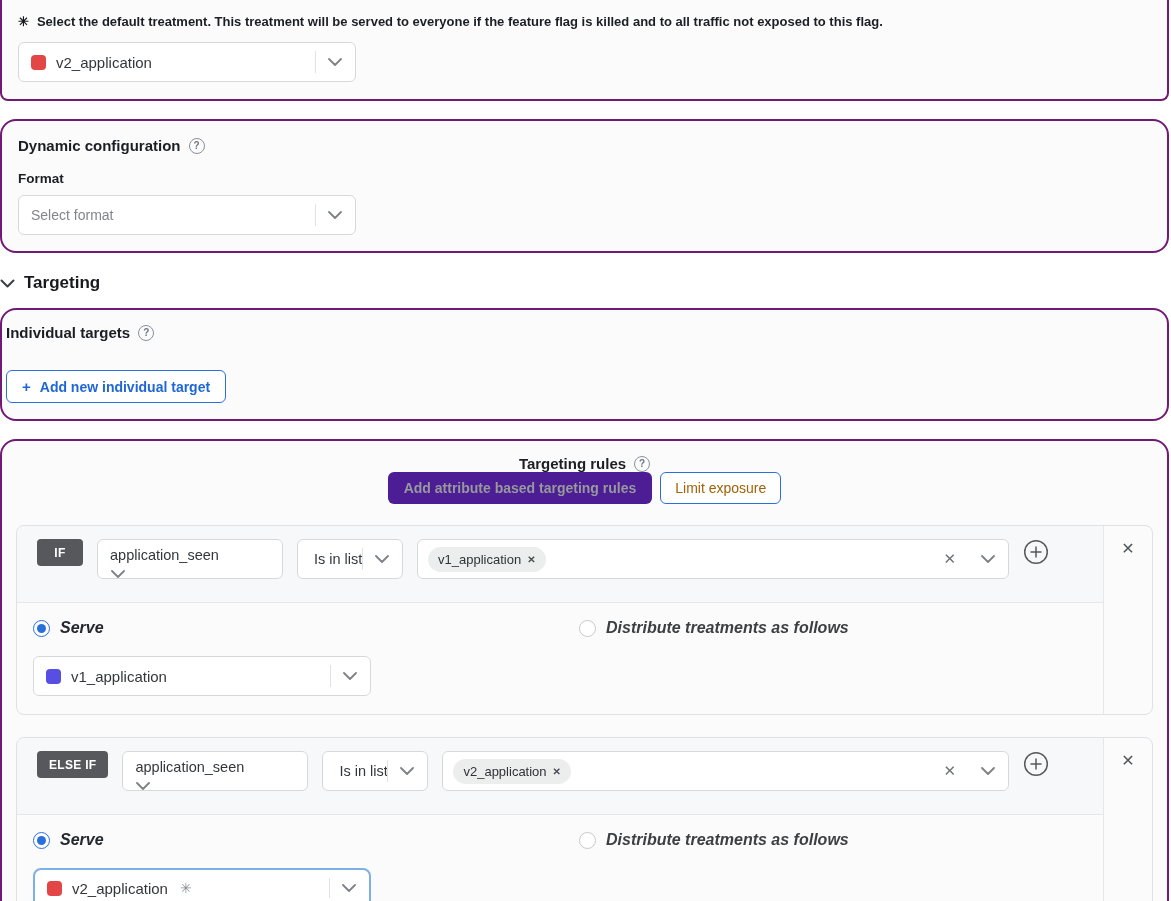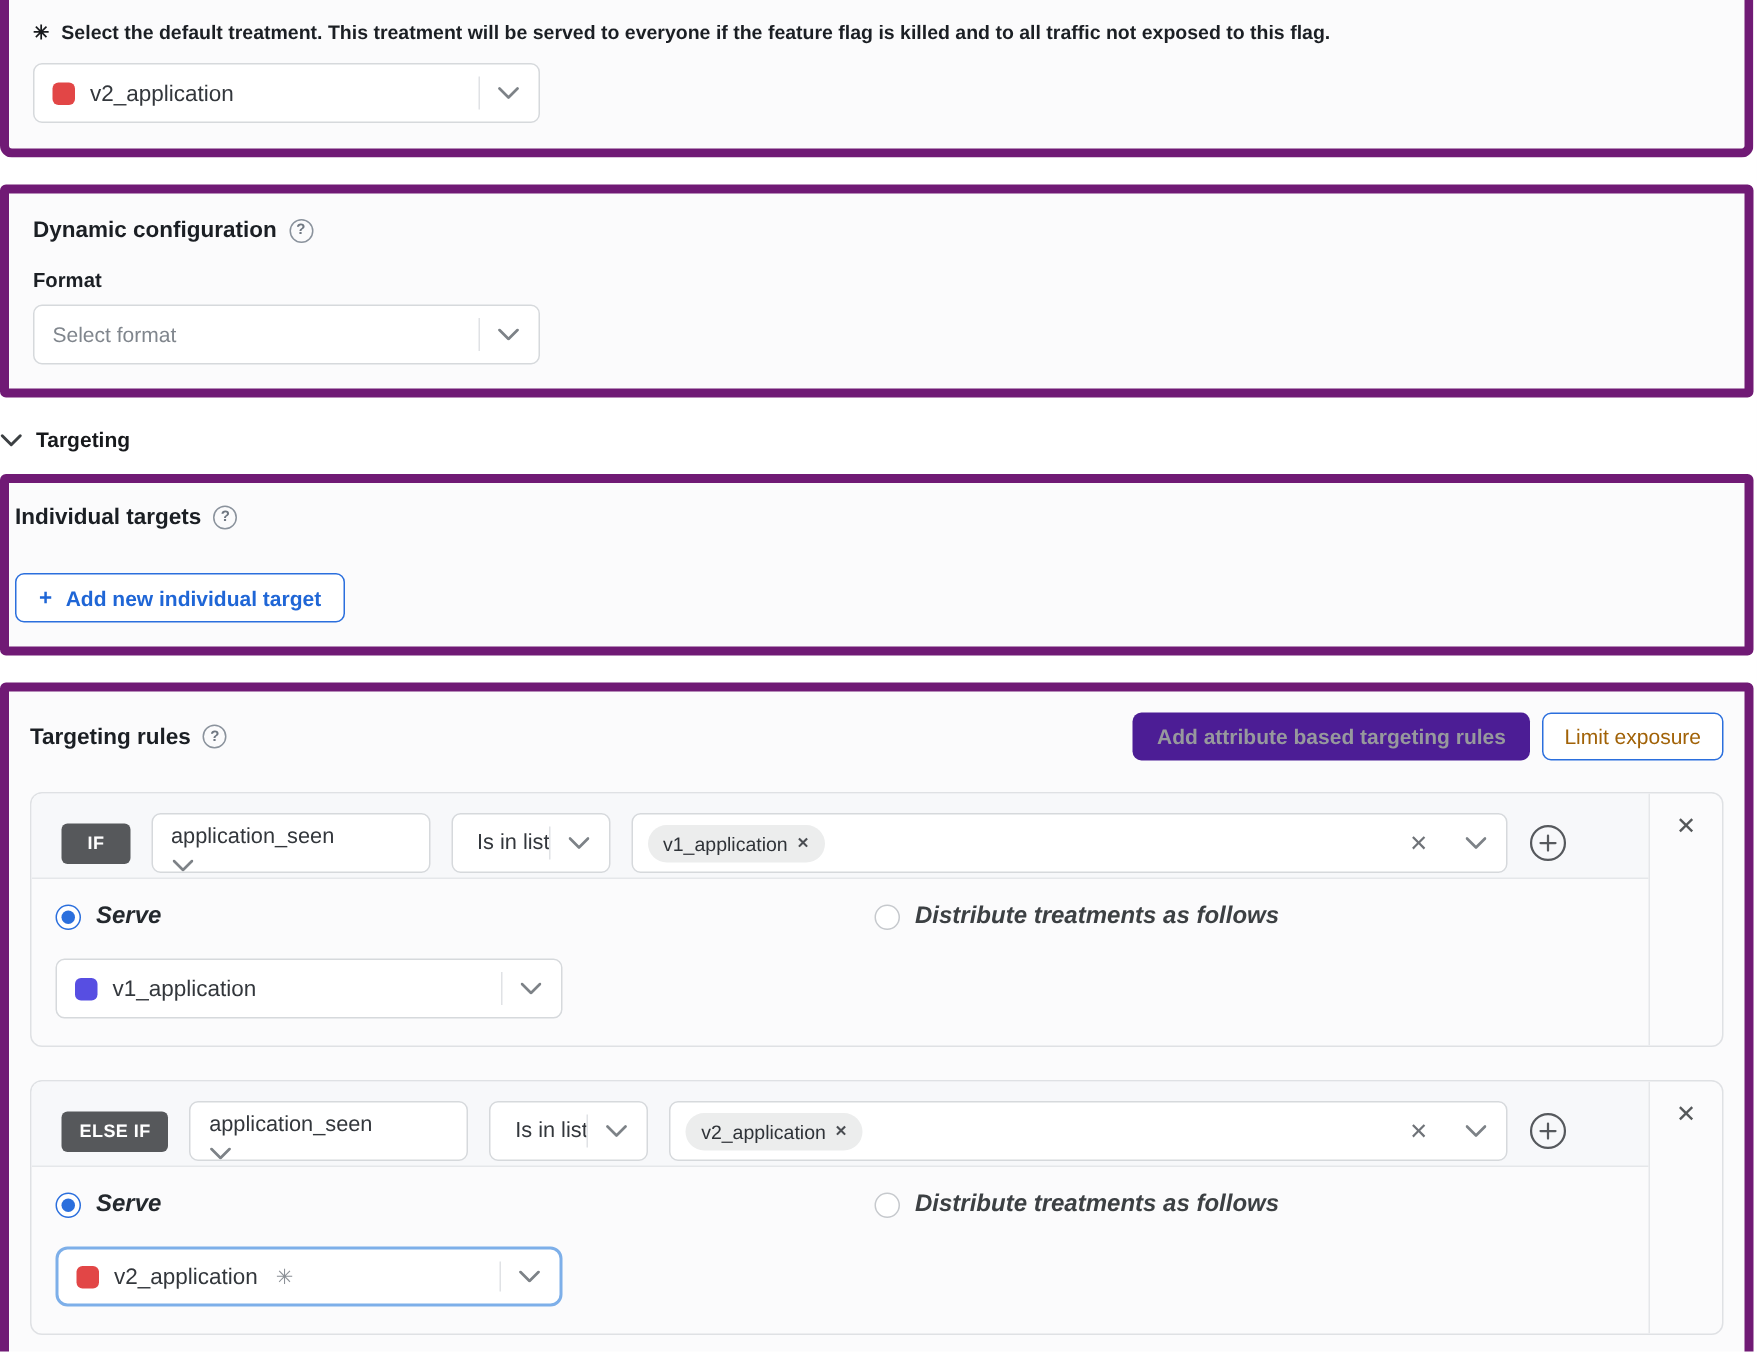--- a/index.html
+++ b/index.html
@@ -1,21 +1,21 @@
 <!DOCTYPE html>
 <html><head>
 <meta charset="utf-8">
 <style>
   * { margin:0; padding:0; box-sizing:border-box; }
   html,body { width:1171px; height:901px; background:#ffffff; overflow:hidden;
     font-family:"Liberation Sans", sans-serif; color:#24292e; }
   .page { width:1171px; padding-right:2px; }
 
   
-  .card { background:#fbfbfc; border:6px solid #701a75; border-radius:4px; margin-bottom:18px; }
+  .card { background:#fbfbfc; border:2px solid #701a75; border-radius:16px; margin-bottom:18px; }
   .card-cut-top { border-top:none; border-radius:0 0 8px 8px; }
 
   
   .note-row { display:flex; align-items:flex-start; gap:8px; padding:14px 16px 0 16px;
     font-size:13px; font-weight:700; color:#1b1f24; }
   .asterisk { font-size:13px; line-height:16px; color:#17191c; }
   .card1-body { padding:12px 16px 17px 16px; }
 
   
   .select { display:flex; align-items:stretch; width:338px; height:40px; background:#fff;
@@ -39,44 +39,44 @@
     color:#6f7781; font-size:10px; font-weight:700; display:flex; align-items:center;
     justify-content:center; cursor:pointer; }
 
   
   .card2 { padding:16px; }
   .card2 .h-row { margin-bottom:17px; }
   .format-label { font-size:13.5px; font-weight:700; color:#1b1f24; margin-bottom:9px; }
 
   
   .targeting-head { display:flex; align-items:center; gap:9px; margin:20px 0 15px 0; cursor:pointer; }
-  .targeting-title { font-size:14px; font-weight:700; color:#17191c; }
+  .targeting-title { font-size:17px; font-weight:700; color:#17191c; }
 
   
   .card3 { padding:14px 16px 16px 4px; }
   .btn-outline-blue { display:inline-flex; align-items:center; gap:9px; margin-top:29px;
     background:#fff; border:1px solid #2b6fdd; border-radius:6px; padding:7px 15px;
     font-size:14px; font-weight:700; color:#1f66d6; cursor:pointer; }
   .btn-outline-blue .plus { font-size:15px; font-weight:600; }
 
   
   .card4 { padding:14px; height:640px; margin-bottom:0; }
-  .tr-header { display:flex; align-items:center; margin-bottom:21px; }
+  .tr-header { display:flex; align-items:center; margin-bottom:21px;flex-direction:column; }
   .tr-header .h-row { flex:1; }
   .tr-buttons { display:flex; align-items:center; gap:8px; }
   .btn-disabled { background:#4c1d95; color:#97999d; border:none; border-radius:6px;
     padding:8px 16px; font-size:14px; font-weight:600; cursor:default; }
   .btn-limit { background:#fff; border:1px solid #2b6fdd; border-radius:6px;
     padding:7px 14px; font-size:14px; font-weight:400; color:#a16207; cursor:pointer; }
 
   
   .rule-card { display:flex; align-items:stretch; border:1px solid #dfe1e4; border-radius:8px;
     margin-bottom:22px; overflow:hidden; background:#fbfbfc; }
   .rule-main { flex:1; min-width:0; }
-  .rule-cond { display:flex; align-items:center; gap:14px; padding:13px 54px 3px 20px;
+  .rule-cond { display:flex; align-items:flex-start; gap:14px; padding:13px 54px 23px 20px;
     background:#f7f8fa; border-bottom:1px solid #e5e7ea; }
   .kw { background:#56585b; color:#fff; font-size:12px; font-weight:700; height:27px;
     min-width:46px; padding:0 12px; display:flex; align-items:center; justify-content:center;
     border-radius:4px; letter-spacing:.3px; white-space:nowrap; }
   .sel-attr { width:186px;flex-direction:column; }
   .sel-attr .sel-main { font-size:14.5px; }
   .sel-matcher { width:106px; }
   .sel-matcher .sel-main { font-size:14.5px; gap:6px; padding:0 8px 0 10px; }
   .multiselect { flex:1; height:40px; background:#fff; border:1px solid #d6d9dc;
     border-radius:6px; display:flex; align-items:center; padding:0 0 0 10px; cursor:text; }

